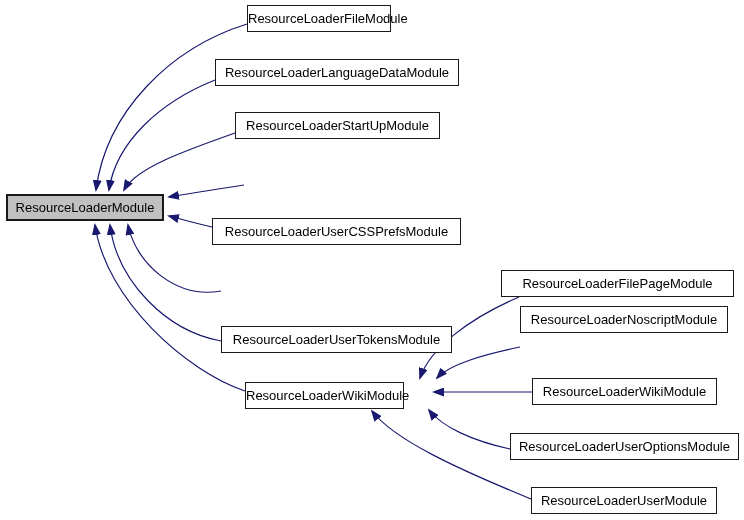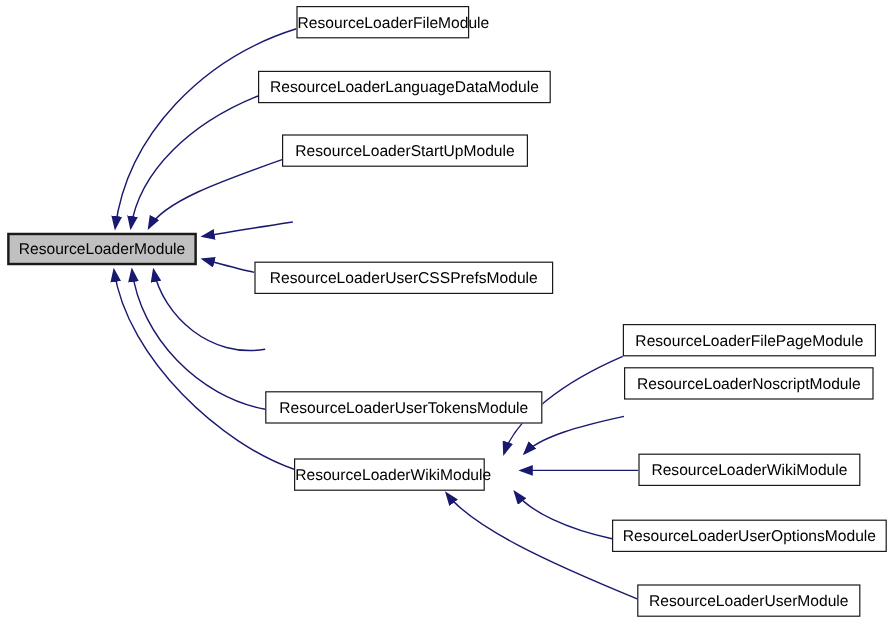--- a/index.html
+++ b/index.html
@@ -77,19 +77,19 @@
 
   <div class="node root" style="left:6px;   top:194px; width:158px;">ResourceLoaderModule</div>
 
   <div class="node" style="left:247px; top:5px;   width:144px;">ResourceLoaderFileModule</div>
   <div class="node" style="left:215px; top:59px;  width:244px;">ResourceLoaderLanguageDataModule</div>
   <div class="node" style="left:235px; top:112px; width:205px;">ResourceLoaderStartUpModule</div>
   <div class="node" style="left:212px; top:218px; width:249px;">ResourceLoaderUserCSSPrefsModule</div>
   <div class="node" style="left:221px; top:326px; width:231px;">ResourceLoaderUserTokensModule</div>
   <div class="node" style="left:245px; top:382px; width:159px;">ResourceLoaderWikiModule</div>
 
-  <div class="node" style="left:519px; top:270px; width:211px;">ResourceLoaderFilePageModule</div>
+  <div class="node" style="left:501px; top:270px; width:233px;">ResourceLoaderFilePageModule</div>
   <div class="node" style="left:520px; top:306px; width:208px;">ResourceLoaderNoscriptModule</div>
   <div class="node" style="left:532px; top:378px; width:185px;">ResourceLoaderWikiModule</div>
   <div class="node" style="left:510px; top:433px; width:229px;">ResourceLoaderUserOptionsModule</div>
   <div class="node" style="left:531px; top:487px; width:186px;">ResourceLoaderUserModule</div>
 
 </div>
 
 </body></html>

